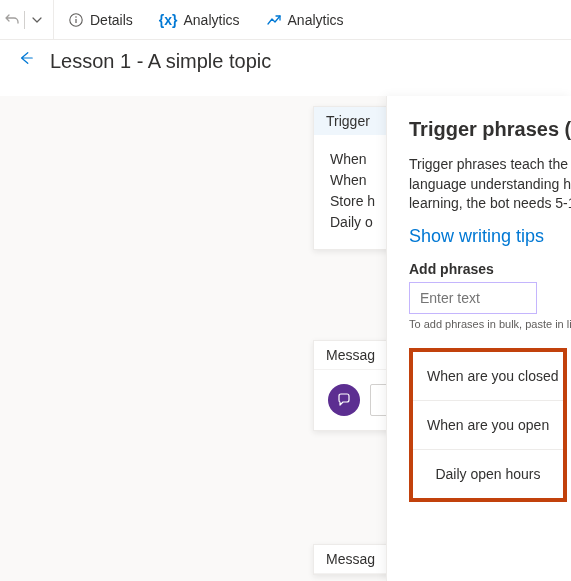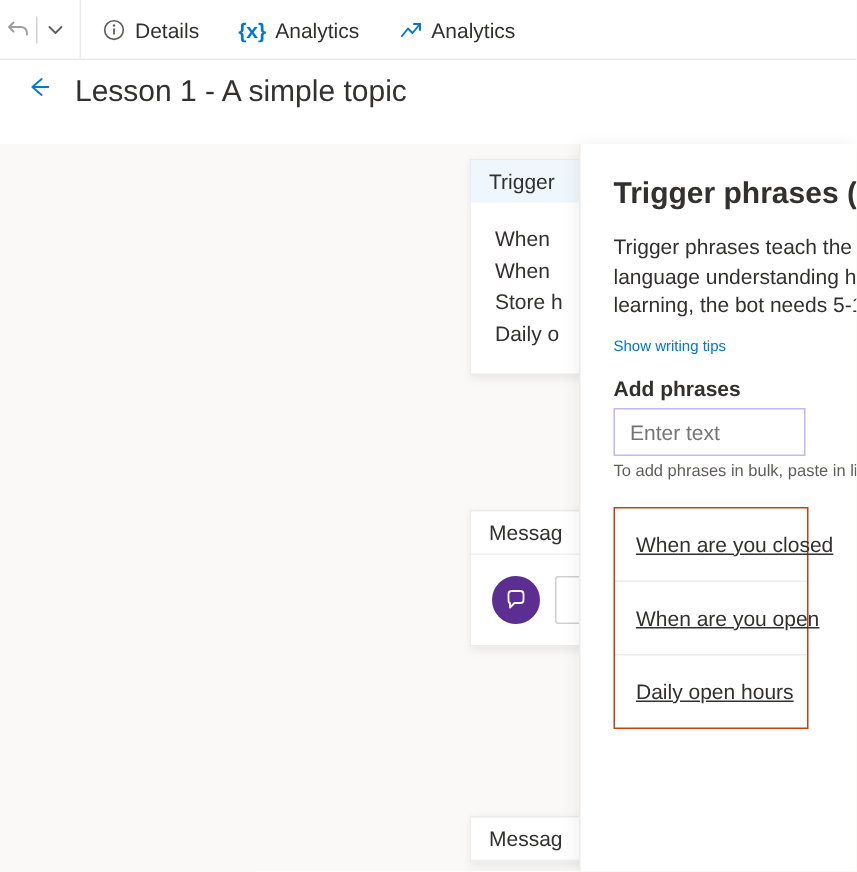--- a/index.html
+++ b/index.html
@@ -142,21 +142,21 @@
     white-space: nowrap;
   }
   .panel .desc {
     font-size: 14px;
     line-height: 1.4;
     margin-bottom: 12px;
     white-space: nowrap;
   }
   .panel .link {
     color: #0078d4;
-    font-size: 10px;
+    font-size: 18px;
     cursor: pointer;
     margin-bottom: 14px;
     display: block;
   }
   .panel .field-label {
     font-weight: 600;
     font-size: 14px;
     margin-bottom: 5px;
   }
   .panel input[type=text] {
@@ -167,24 +167,23 @@
     font-size: 14px;
     outline: none;
   }
   .panel .hint {
     font-size: 11px;
     color: #605e5c;
     margin-top: 4px;
     white-space: nowrap;
   }
   .phrase-list-wrap {
-    border: 1px solid #c2410c;
+    border: 4px solid #c2410c;
     margin-top: 18px;
-    width: 130px;
-    text-decoration: underline;
+    width: 158px;
   }
   .phrase-item {
     padding: 16px 14px;
     border-bottom: 1px solid #edebe9;
     font-size: 14px;
     white-space: nowrap;
     cursor: pointer;
   }
   .phrase-item:last-child { border-bottom: none; text-align: center; }
   svg { display: block; }

